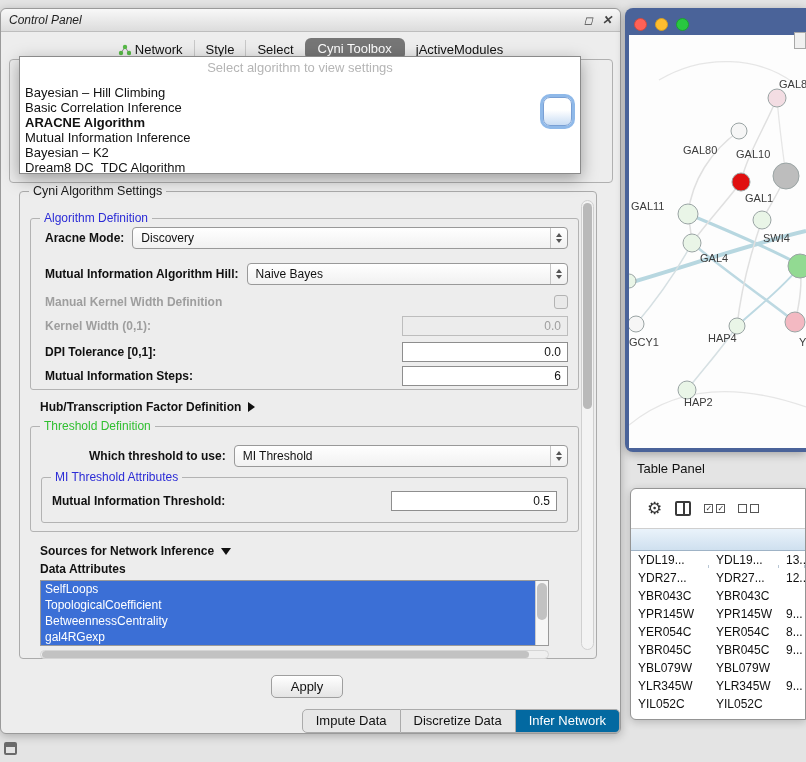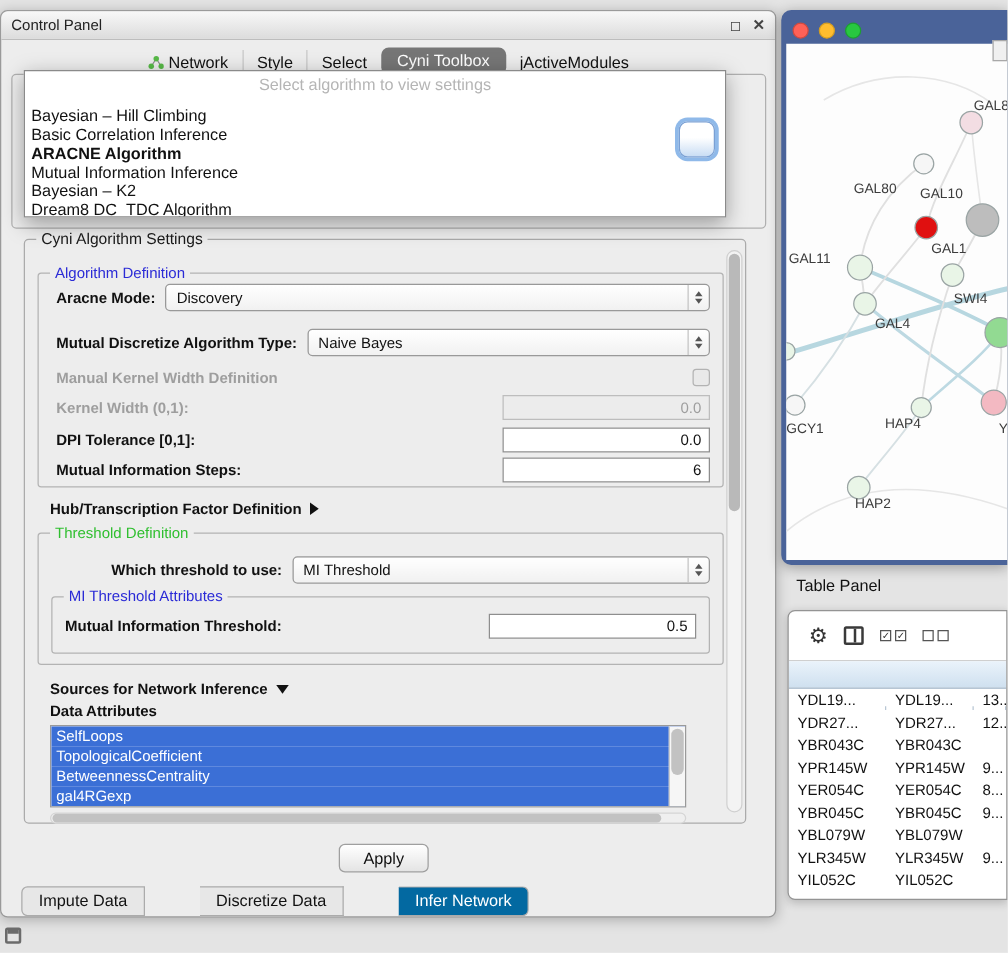--- a/index.html
+++ b/index.html
@@ -14,21 +14,21 @@
 
   
   .control-panel {
     position: absolute; left: 0; top: 8px; width: 621px; height: 726px;
     background: #ededed; border: 1px solid #9a9a9a; border-radius: 6px;
     box-shadow: 0 2px 10px rgba(0,0,0,.25);
   }
   .titlebar {
     height: 23px; display: flex; align-items: center; padding: 0 8px;
     background: linear-gradient(#f8f8f8,#dcdcdc); border-bottom: 1px solid #bdbdbd;
-    border-radius: 6px 6px 0 0; font-size: 12px; color: #222;
+    border-radius: 6px 6px 0 0; font-size: 12px; color: #222; font-style: italic;
   }
   .titlebar .title { flex: 1; }
   .titlebar .tb-icon { margin-left: 9px; font-size: 12px; color: #444; font-weight: bold; cursor: default; }
   .titlebar .tb-icon.square { font-size: 11px; font-weight: normal; }
 
   
   .main-tabs {
     position: absolute; left: 0; right: 0; top: 30px; height: 21px;
     display: flex; justify-content: center; align-items: flex-end;
   }
@@ -146,21 +146,21 @@
     background: #f3f3f3; border: 1px solid #d0d0d0; border-radius: 7px;
   }
   .settings-scrollbar .thumb { position: absolute; left: 1px; right: 1px; top: 2px; height: 46%; background: #b9b9b9; border-radius: 6px; }
 
   .apply-btn {
     position: absolute; left: 270px; top: 666px; width: 72px; height: 23px;
     background: linear-gradient(#ffffff,#e4e4e4); border: 1px solid #9f9f9f;
     border-radius: 5px; font-size: 13px; display: flex; align-items: center; justify-content: center;
   }
 
-  .bottom-tabs { position: absolute; left: 16px; right: 0; top: 700px; display: flex; justify-content: flex-start; gap: 44px; }
+  .bottom-tabs { position: absolute; left: 4px; right: 0; top: 700px; display: flex; justify-content: flex-end; }
   .btab {
     font-size: 13px; padding: 3px 13px 4px 13px; background: #e7e7e7;
     border: 1px solid #ababab; border-left: none; color: #111;
   }
   .btab:first-child { border-left: 1px solid #ababab; border-radius: 5px 0 0 5px; }
   .btab:last-child  { border-radius: 0 5px 5px 0; }
   .btab.selected { background: #0369a1; color: #fff; }
 
   
   .network-window {
@@ -274,21 +274,21 @@
         <div class="combo">
           <span class="val">Discovery</span>
           <span class="stepper">
               <i class="tri-up"></i>
               <i class="tri-down"></i>
             </span>
         </div>
       </div>
 
       <div class="frow" style="top:44px">
-        <span class="lbl">Mutual Discretize Algorithm Type:</span>
+        <span class="lbl">Mutual Information Algorithm Hill:</span>
         <div class="combo">
           <span class="val">Naive Bayes</span>
           <span class="stepper">
               <i class="tri-up"></i>
               <i class="tri-down"></i>
             </span>
         </div>
       </div>
 
       <div class="frow" style="top:72px">

